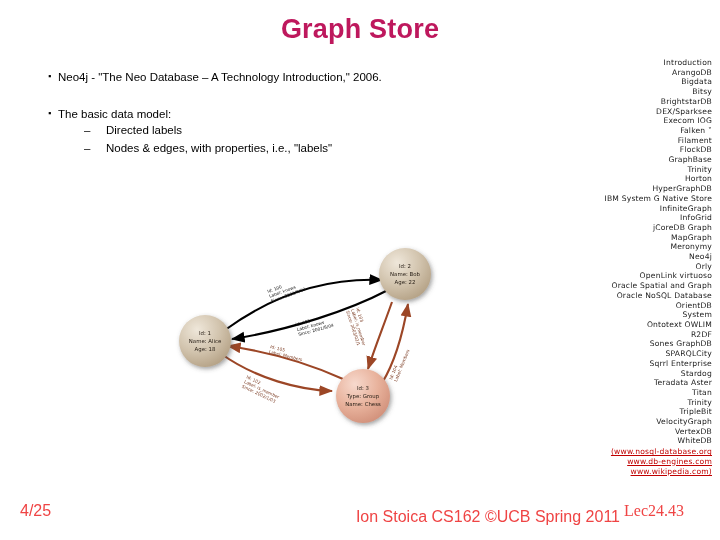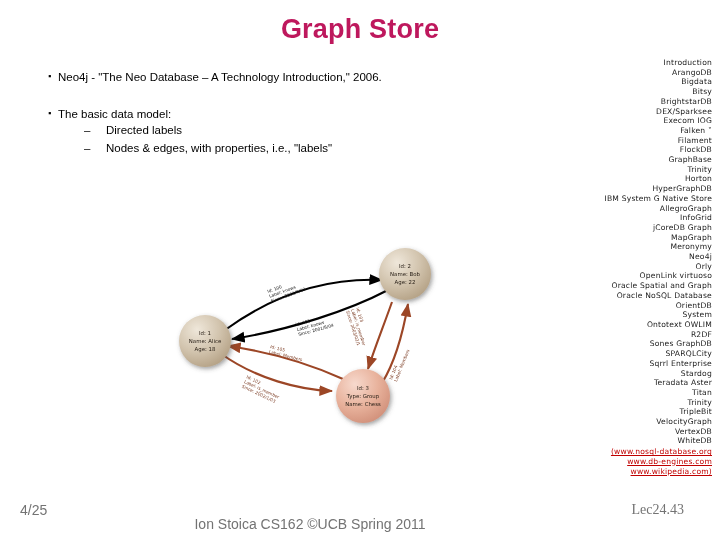--- a/index.html
+++ b/index.html
@@ -116,34 +116,34 @@
   }
   .edge-label-red { fill: #7b3b22; }
 
   
   #footer {
     position: absolute;
     left: 0;
     bottom: 22px;
     width: 720px;
     height: 16px;
-    color: #737373;
-    font-size: 14px;
+    color: #ef4444;
+    font-size: 16px;
   }
   #footer .slide-number {
     position: absolute;
     left: 20px;
     top: 0;
   }
   #footer .footer-center {
     position: absolute;
     left: 0;
-    top: 14px;
+    top: 6px;
     width: 620px;
-    text-align: center;
+    text-align: right;
   }
   #footer .lecture-id {
     position: absolute;
     right: 36px;
     top: 0;
     font-family: Liberation Serif, serif;
   }
 </style>
 </head>
 <body>
@@ -167,21 +167,21 @@
   <div class="item">DEX/Sparksee</div>
   <div class="item">Execom IOG</div>
   <div class="item">Falken ˅</div>
   <div class="item">Filament</div>
   <div class="item">FlockDB</div>
   <div class="item">GraphBase</div>
   <div class="item">Trinity</div>
   <div class="item">Horton</div>
   <div class="item">HyperGraphDB</div>
   <div class="item">IBM System G Native Store</div>
-  <div class="item">AllegroGraph</div>
+  <div class="item">InfiniteGraph</div>
   <div class="item">InfoGrid</div>
   <div class="item">jCoreDB Graph</div>
   <div class="item">MapGraph</div>
   <div class="item">Meronymy</div>
   <div class="item">Neo4j</div>
   <div class="item">Orly</div>
   <div class="item">OpenLink virtuoso</div>
   <div class="item">Oracle Spatial and Graph</div>
   <div class="item">Oracle NoSQL Database</div>
   <div class="item">OrientDB</div>

